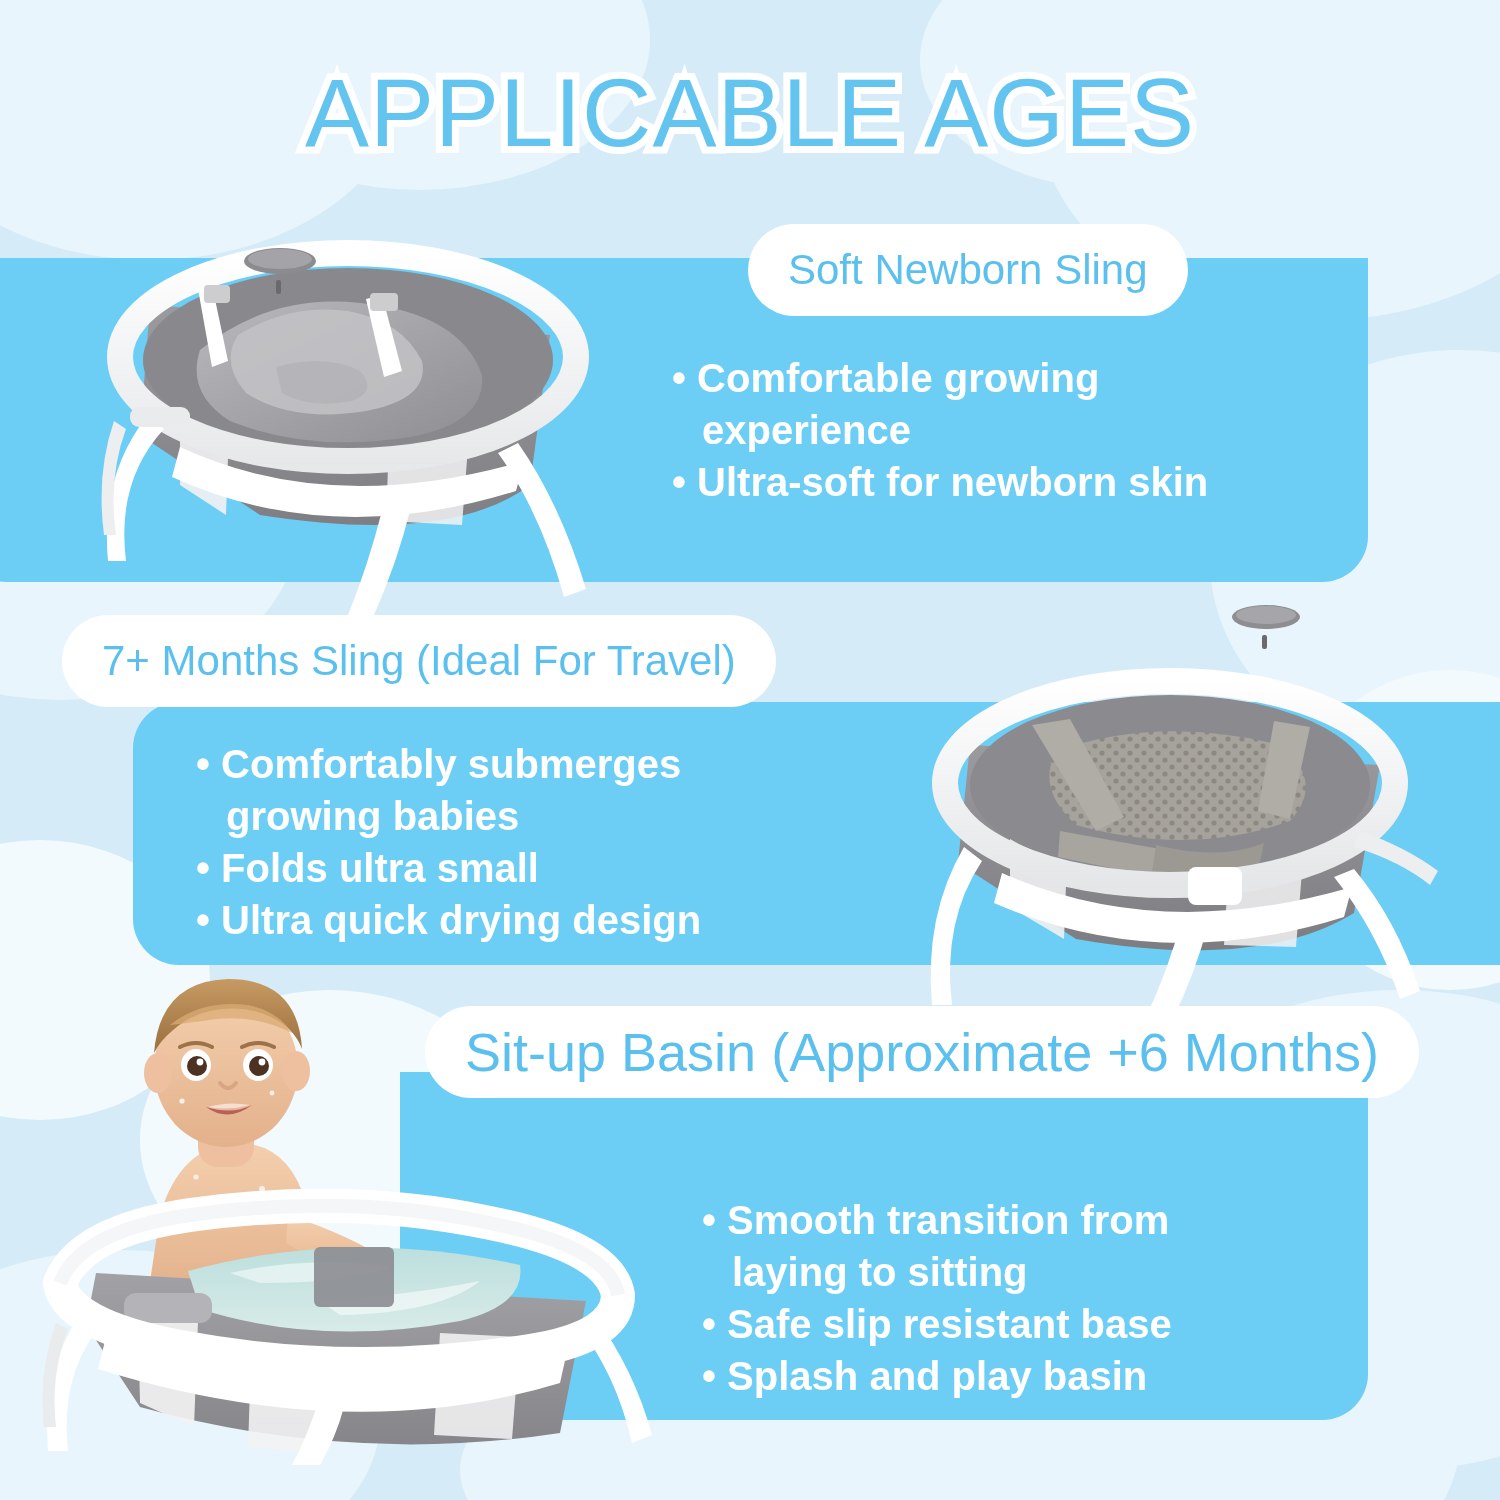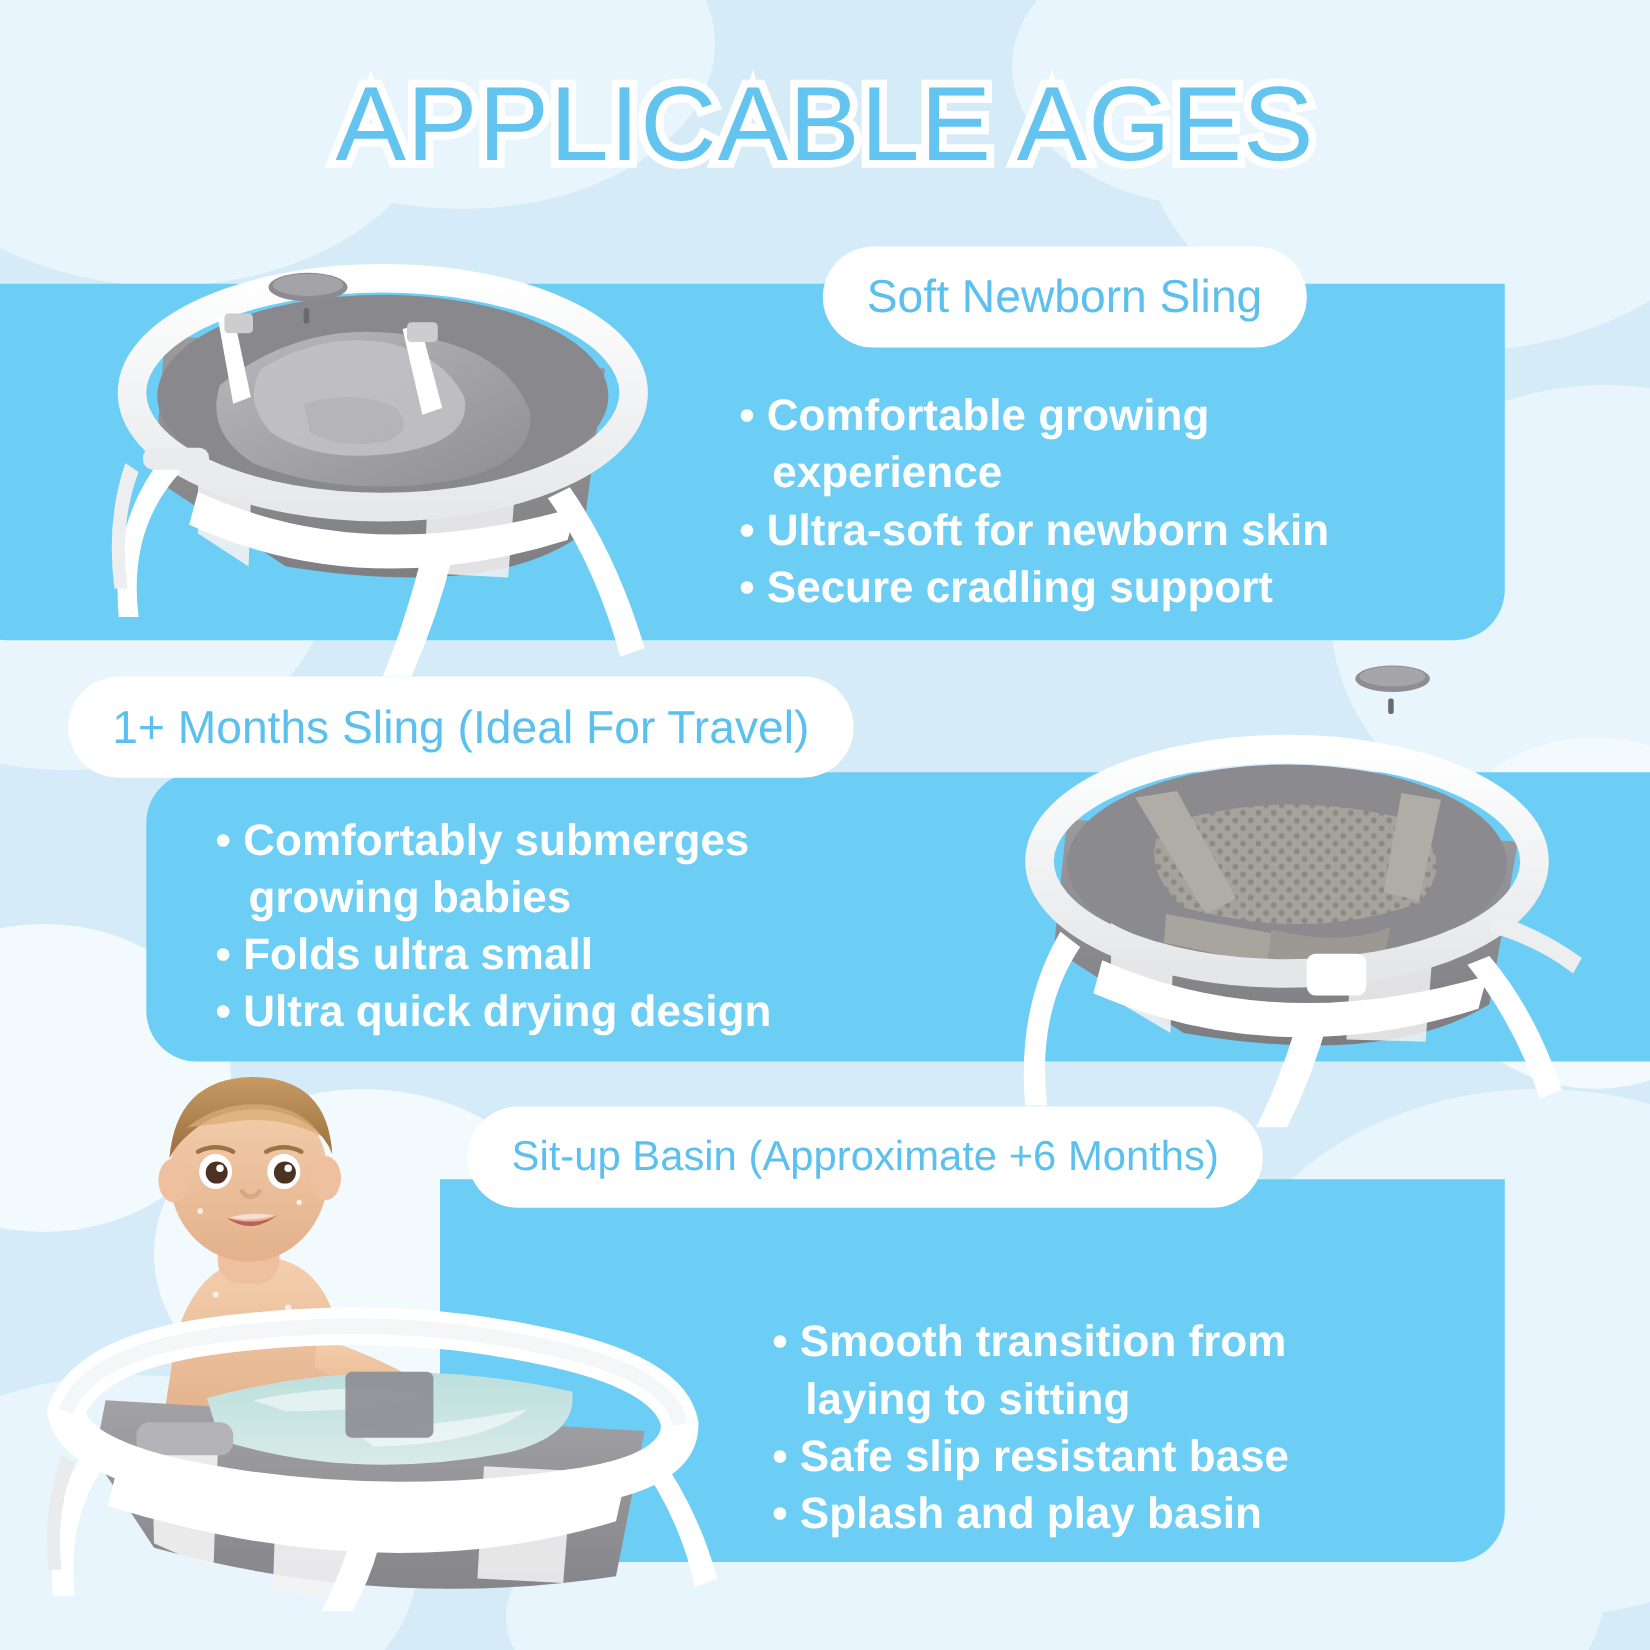--- a/index.html
+++ b/index.html
@@ -36,21 +36,21 @@
   
   .pill{
     position:absolute; z-index:6; background:#ffffff;
     border-radius:58px; display:flex; align-items:center;
     justify-content:center; padding:16px 40px;
     color:#5cc0ef; font-weight:normal; font-stretch:condensed;
     white-space:nowrap;
   }
   .pill-1{ left:748px;  top:224px;  height:92px; font-size:42px; }
   .pill-2{ left:62px;   top:615px;  height:92px; font-size:42px; }
-  .pill-3{ left:425px;  top:1006px; height:92px; font-size:38px; }
+  .pill-3{ left:425px;  top:1006px; height:92px; font-size:54px; }
 
   
   .bullets{ position:absolute; z-index:7; color:#ffffff;
             font-weight:bold; font-size:40px; line-height:1.30;
             font-stretch:condensed; }
   .bullets div{ white-space:nowrap; }
   .bullets .cont{ padding-left:30px; }
   .list-1{ left:672px;  top:352px;  width:640px; }
   .list-2{ left:196px;  top:738px;  width:640px; }
   .list-3{ left:702px;  top:1174px; width:640px;margin-top:20px; }
@@ -138,21 +138,20 @@
 </svg>
 
 <div class="pill pill-1">
   <span>Soft Newborn Sling</span>
 </div>
 
 <div class="bullets list-1">
   <div>• Comfortable growing</div>
   <div class="cont">experience</div>
   <div>• Ultra-soft for newborn skin</div>
-  <div>• Secure cradling support</div>
 </div>
 
 <div class="panel panel-2"></div>
 
 <svg class="product prod-2" viewBox="0 0 620 430">
   <defs>
     <linearGradient id="g2body" x1="0" y1="0" x2="0" y2="1">
       <stop offset="0" stop-color="#9b9b9f"></stop>
         <stop offset="1" stop-color="#7c7c81"></stop>
     </linearGradient>
@@ -187,21 +186,21 @@
   <ellipse cx="406" cy="20" rx="30" ry="9" fill="#a5a5aa"></ellipse>
   <rect x="402" y="40" width="5" height="14" rx="2" fill="#6a6a6e"></rect>
 
   <path d="M104 252 Q64 320 72 410 L92 410 Q82 326 122 266 Z" fill="#ffffff"></path>
   <path d="M322 324 Q306 382 282 430 L310 430 Q334 382 348 330 Z" fill="#ffffff"></path>
   <path d="M474 282 Q516 334 540 404 L560 396 Q536 324 494 274 Z" fill="#ffffff"></path>
   <path d="M500 236 Q546 252 578 276 L570 290 Q540 266 494 252 Z" fill="#eceef0"></path>
 </svg>
 
 <div class="pill pill-2">
-  <span>1+ Months Sling (Ideal For Travel)</span>
+  <span>7+ Months Sling (Ideal For Travel)</span>
 </div>
 
 <div class="bullets list-2">
   <div>• Comfortably submerges</div>
   <div class="cont">growing babies</div>
   <div>• Folds ultra small</div>
   <div>• Ultra quick drying design</div>
 </div>
 
 <div class="panel panel-3"></div>

